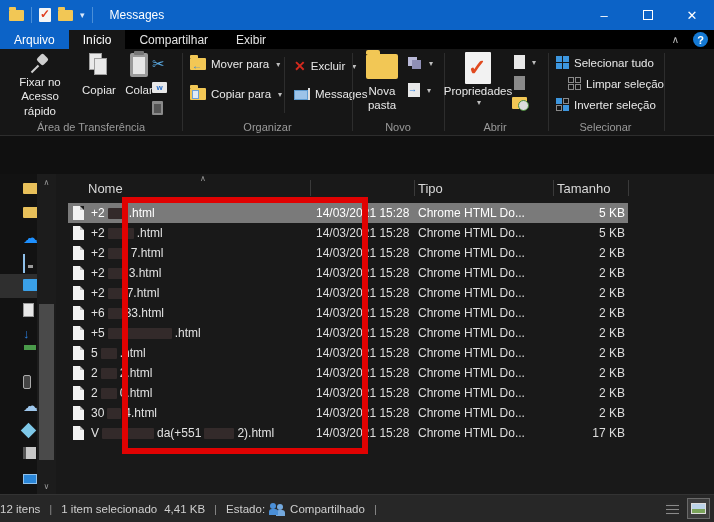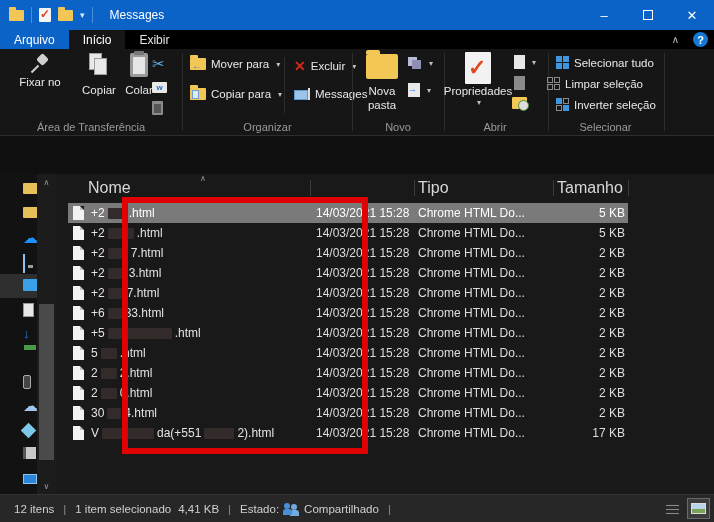--- a/index.html
+++ b/index.html
@@ -112,21 +112,21 @@
   .i-pic:after { content:""; position:absolute; left:1px; bottom:1px; width:12px; height:5px; background:#4a9a4a; }
   .i-phone { width:8px; height:14px; background:#444; border:1px solid #aaa; border-radius:2px; }
   .i-cube { width:11px; height:11px; background:#7ec8e8; transform:rotate(45deg); margin-top:2px; }
   .i-film { width:13px; height:12px; background:#c8c8c8; border-left:3px solid #555; }
   .i-net { width:14px; height:10px; background:#2a86d8; border:1px solid #8fc0ea; margin-top:3px; }
   .rail-scroll { position:absolute; left:37px; top:0; width:19px; height:320px; background:#1c1c1c; }
   .scroll-arrow { position:absolute; left:0; width:19px; text-align:center; color:#9a9a9a; font-size:8px; }
   .scroll-thumb { position:absolute; left:2px; top:130px; width:15px; height:156px; background:#4a4a4a; }
 
   .list { position:absolute; left:60px; top:0; width:654px; height:320px; }
-  .hdr { position:absolute; top:2px; height:24px; font-size:16px; color:#d8d8d8; display:flex; align-items:center; }
+  .hdr { position:absolute; top:2px; height:24px; font-size:13px; color:#d8d8d8; display:flex; align-items:center; }
   .hdr-sep { position:absolute; top:6px; width:1px; height:16px; background:#3a3a3a; }
   .sort-caret { position:absolute; left:140px; top:0px; color:#9a9a9a; font-size:8px; }
   .rows { position:absolute; left:0; top:29px; width:654px; }
   .frow { position:relative; height:20px; display:flex; align-items:center; font-size:12px; color:#e2e2e2; }
   .frow.sel:before { content:""; position:absolute; left:8px; top:0; width:560px; height:20px; background:#7a7a7a; }
   .frow > * { position:relative; }
   .ficon { position:absolute; left:13px; top:3px; width:11px; height:14px; background:#f2f2f2; }
   .ficon:after { content:""; position:absolute; right:0; top:0; border-style:solid; border-width:0 4px 4px 0; border-color:#191919 #191919 #bdbdbd #bdbdbd; }
   .fname { position:absolute; left:31px; top:0; height:20px; display:flex; align-items:center; white-space:nowrap; }
   .redact { display:inline-block; height:11px; background:#332a2a; border-radius:1px; margin:0 3px; filter:blur(0.6px); }
@@ -168,32 +168,34 @@
       <div class="win-btn">
           <span class="max-glyph"></span>
         </div>
       <div class="win-btn">✕</div>
     </div>
   </div>
 
   <div class="tabstrip">
     <div class="tab file">Arquivo</div>
     <div class="tab active">Início</div>
+    <div class="tab">Compartilhar</div>
     <div class="tab">Exibir</div>
   </div>
   <div class="strip-right">
     <span class="collapse-chev">∧</span>
     <span class="help-circle">?</span>
   </div>
 
   <div class="ribbon">
 
     <div class="big-btn" style="left:4px; top:4px; width:72px;">
       <span class="pin-icon"></span>
       <span>Fixar no</span>
+      <span>Acesso rápido</span>
     </div>
     <div class="big-btn" style="left:120px; top:4px; width:38px;">
       <span class="paste-icon"></span>
       <span style="margin-top:6px">Colar</span>
     </div>
     <div class="big-btn" style="left:78px; top:4px; width:42px;">
       <span class="copy-icon">
           <span class="pg a"></span>
           <span class="pg b"></span>
         </span>
@@ -274,21 +276,21 @@
 
     <div class="row-btn" style="left:556px; top:7px;">
       <span class="sel-grid">
           <span class="sq-f"></span>
           <span class="sq-f"></span>
           <span class="sq-f"></span>
           <span class="sq-f"></span>
         </span>
       <span>Selecionar tudo</span>
     </div>
-    <div class="row-btn" style="left:547px; top:28px;">
+    <div class="row-btn" style="left:568px; top:28px;">
       <span class="sel-grid">
           <span class="sq-o"></span>
           <span class="sq-o"></span>
           <span class="sq-o"></span>
           <span class="sq-o"></span>
         </span>
       <span>Limpar seleção</span>
     </div>
     <div class="row-btn" style="left:556px; top:49px;">
       <span class="sel-grid">
@@ -517,21 +519,21 @@
             <span class="fdate">14/03/2021 15:28</span>
             <span class="ftype">Chrome HTML Do...</span>
             <span class="fsize">17 KB</span>
           </div>
         </div>
       <div class="annotation"></div>
     </div>
   </div>
 
   <div class="statusbar">
-    <span style="margin-left:14px">12 itens</span>
+    <span style="">12 itens</span>
     <span class="sb-sep">|</span>
     <span>1 item selecionado</span>
     <span style="margin-left:7px">4,41 KB</span>
     <span class="sb-sep">|</span>
     <span>Estado:</span>
     <span class="people"></span>
     <span>Compartilhado</span>
     <span class="sb-sep">|</span>
     <div class="view-btns">
       <div class="view-btn">

